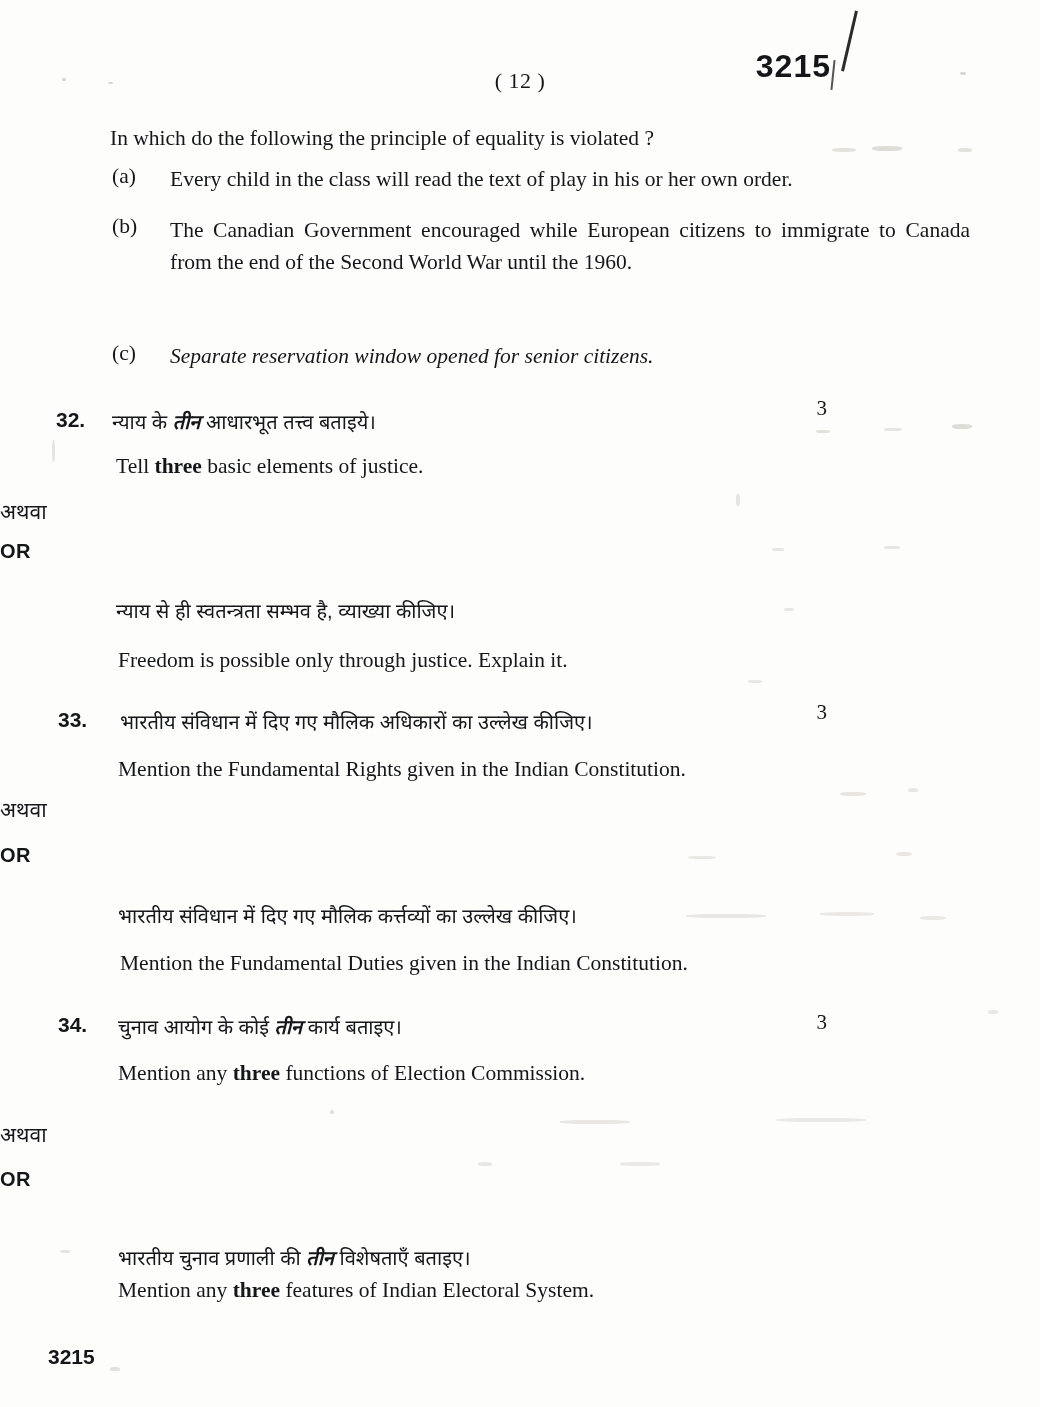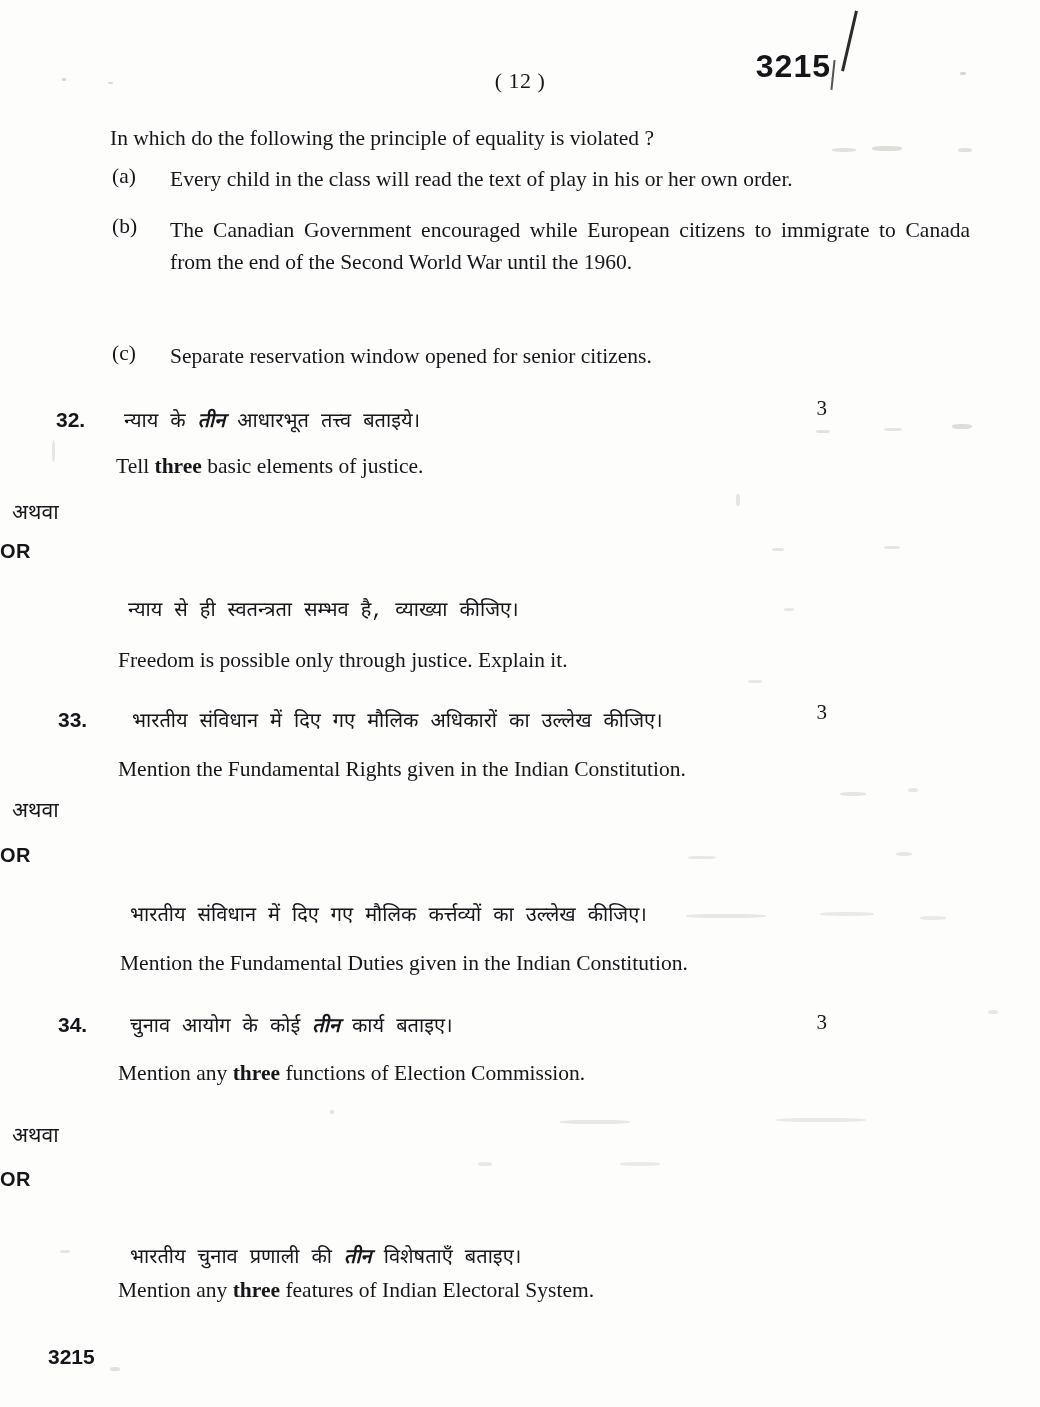--- a/index.html
+++ b/index.html
@@ -80,23 +80,22 @@
     font-size: 21.5px;
     line-height: 1.42;
     white-space: nowrap;
   }
   .wrapline {
     position: absolute;
     font-size: 21.5px;
     line-height: 1.5;
   }
   .hindi {
-    font-family: Liberation Mono, monospace;
+    font-family: Liberation Sans, sans-serif;
     font-size: 20px;
-    margin-left: 12px;
   }
   .qnum {
     position: absolute;
     font-family: "Liberation Sans", sans-serif;
     font-weight: bold;
     font-size: 21px;
   }
   .marks {
     position: absolute;
     right: 44px;
@@ -184,21 +183,21 @@
 
   <div class="line" style="left:110px;top:112px;margin-top:11px;">In which do the following the principle of equality is violated ?</div>
 
   <div class="opt-label" style="left:112px;top:164px;">(a)</div>
   <div class="line" style="left:170px;top:164px;">Every child in the class will read the text of play in his or her own order.</div>
 
   <div class="opt-label" style="left:112px;top:214px;">(b)</div>
   <div class="wrapline justified" style="left:170px;top:214px;width:800px;">The Canadian Government encouraged while European citizens to immigrate to Canada from the end of the Second World War until the 1960.</div>
 
   <div class="opt-label" style="left:112px;top:341px;">(c)</div>
-  <div class="line" style="left:170px;top:341px;">Separate reservation window opened for senior citizens.</div>
+  <div class="line" style="left:170px;top:341px;font-style:italic;">Separate reservation window opened for senior citizens.</div>
 
   <div class="qnum" style="left:56px;top:408px;">32.</div>
   <div class="marks" style="top:396px;">3</div>
   <div class="line hindi" style="left:112px;top:408px;">
     <span>न्याय के </span><span class="hindi-it">तीन</span><span> आधारभूत तत्त्व बताइये।</span>
   </div>
   <div class="line" style="left:116px;top:451px;">
     <span>Tell </span><b>three</b><span> basic elements of justice.</span>
   </div>
   <div class="center hindi" style="top:497px;">अथवा</div>

